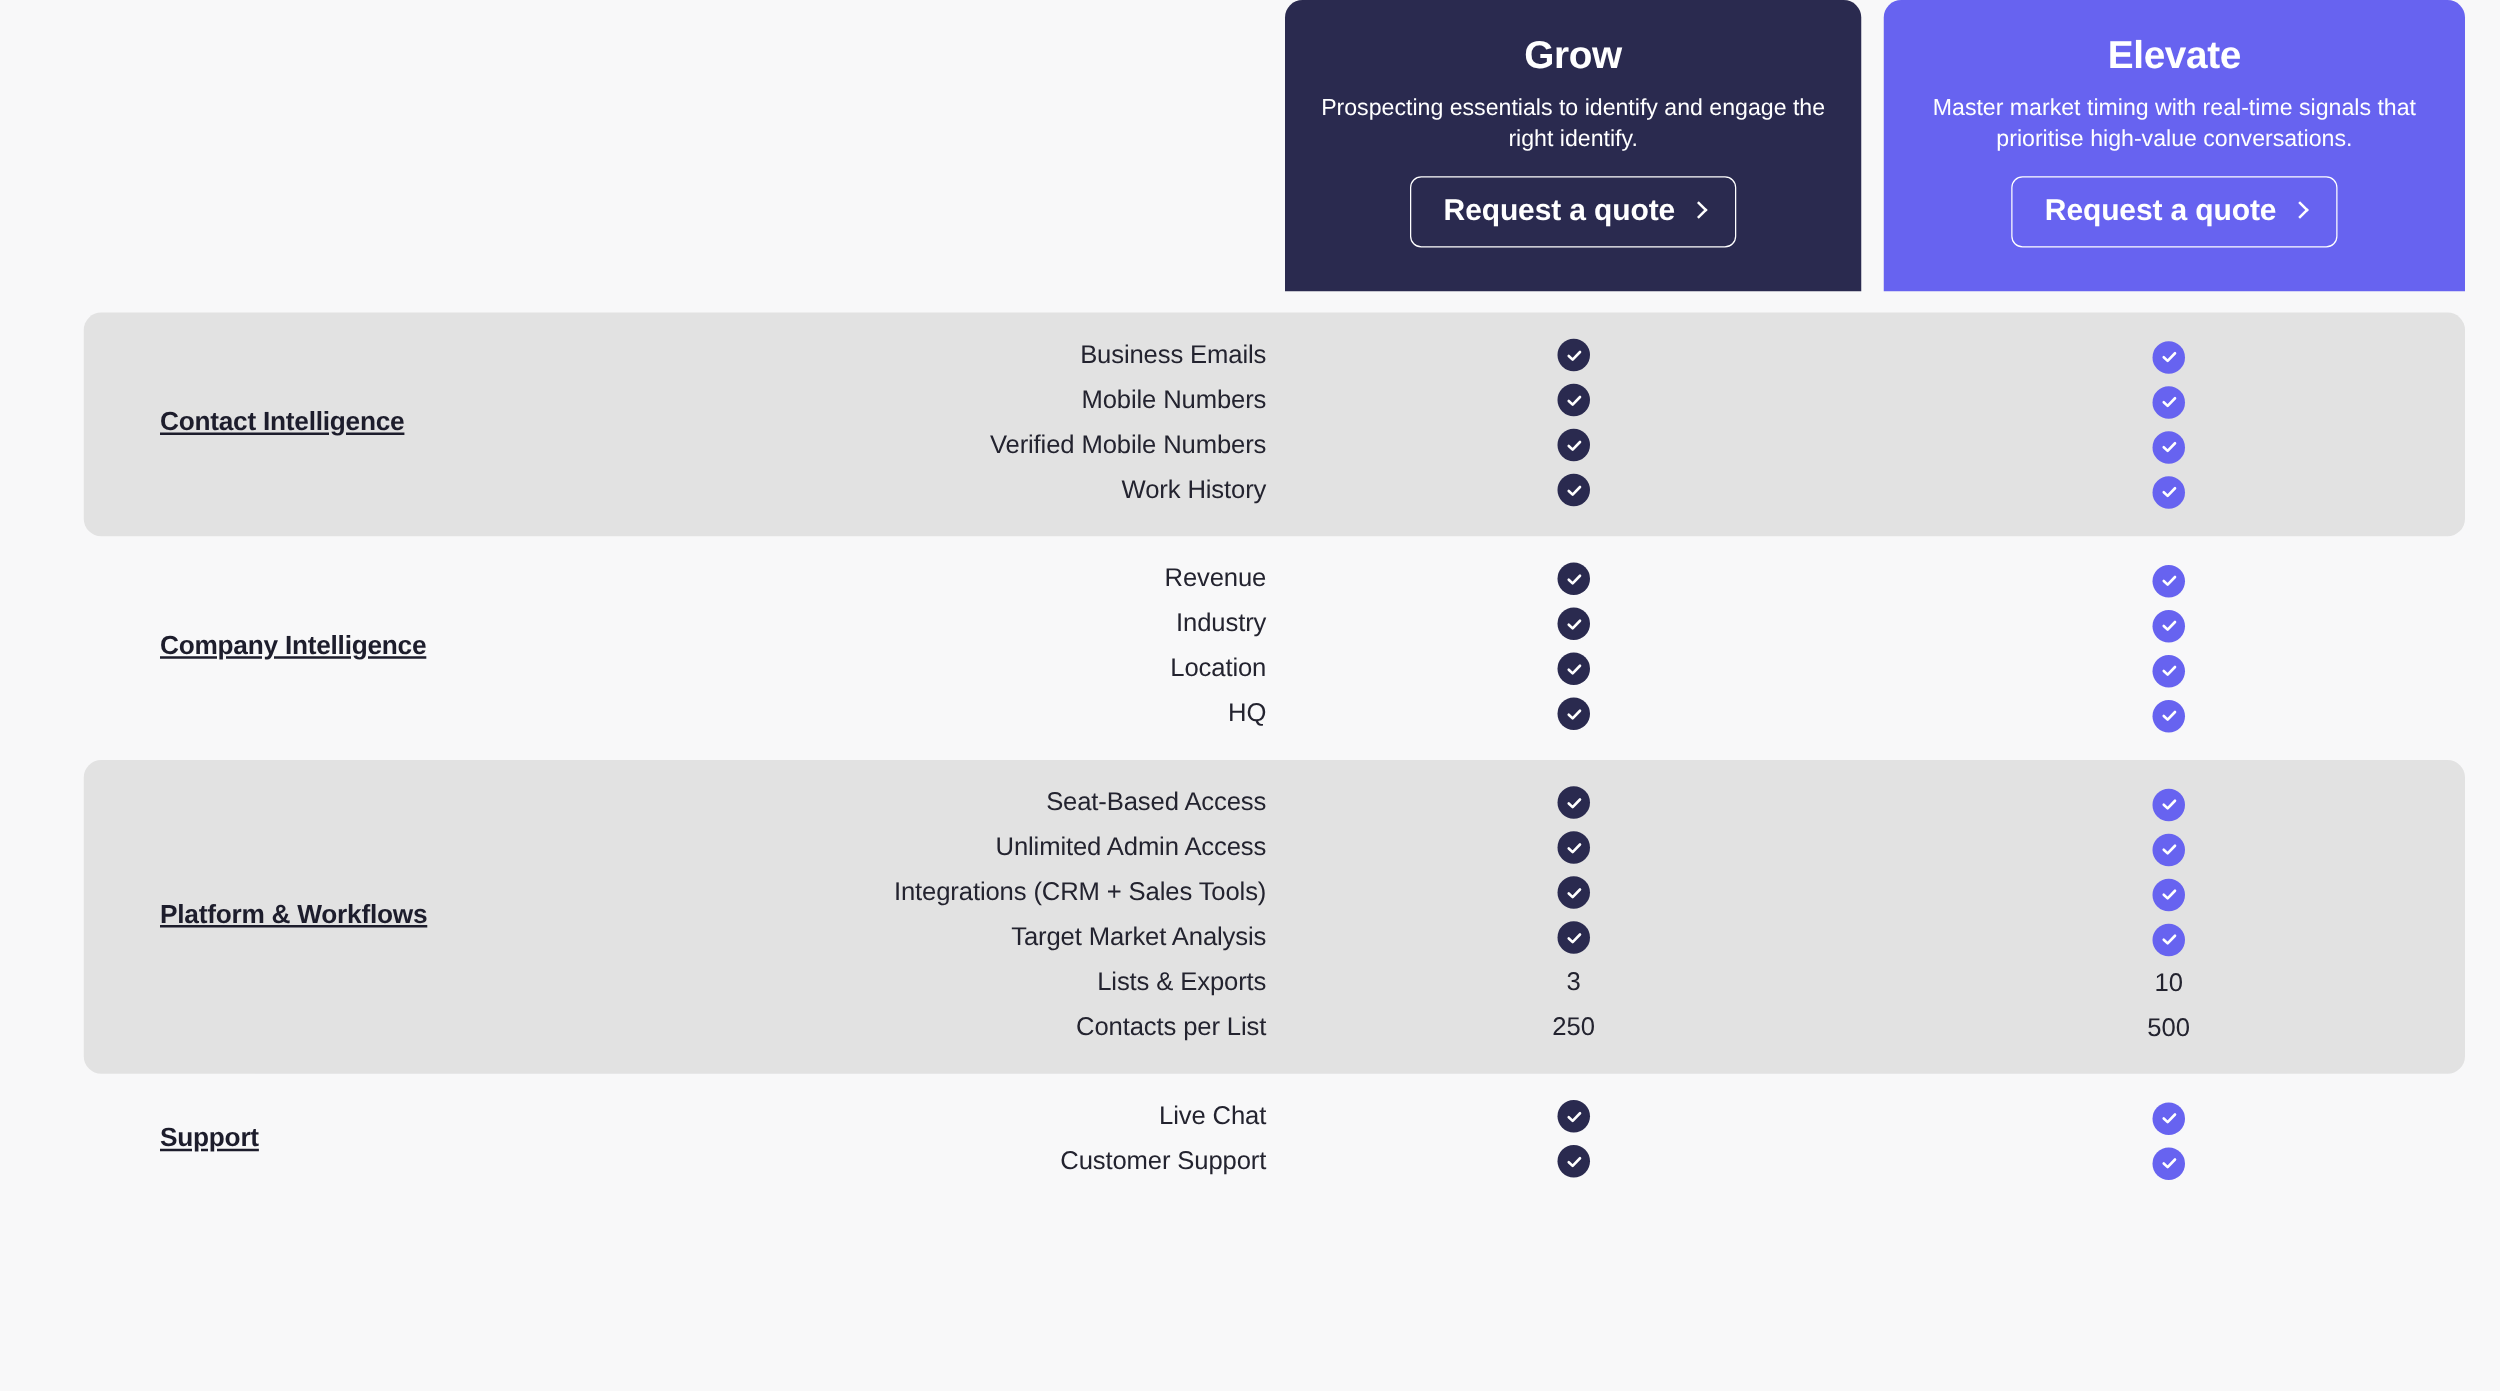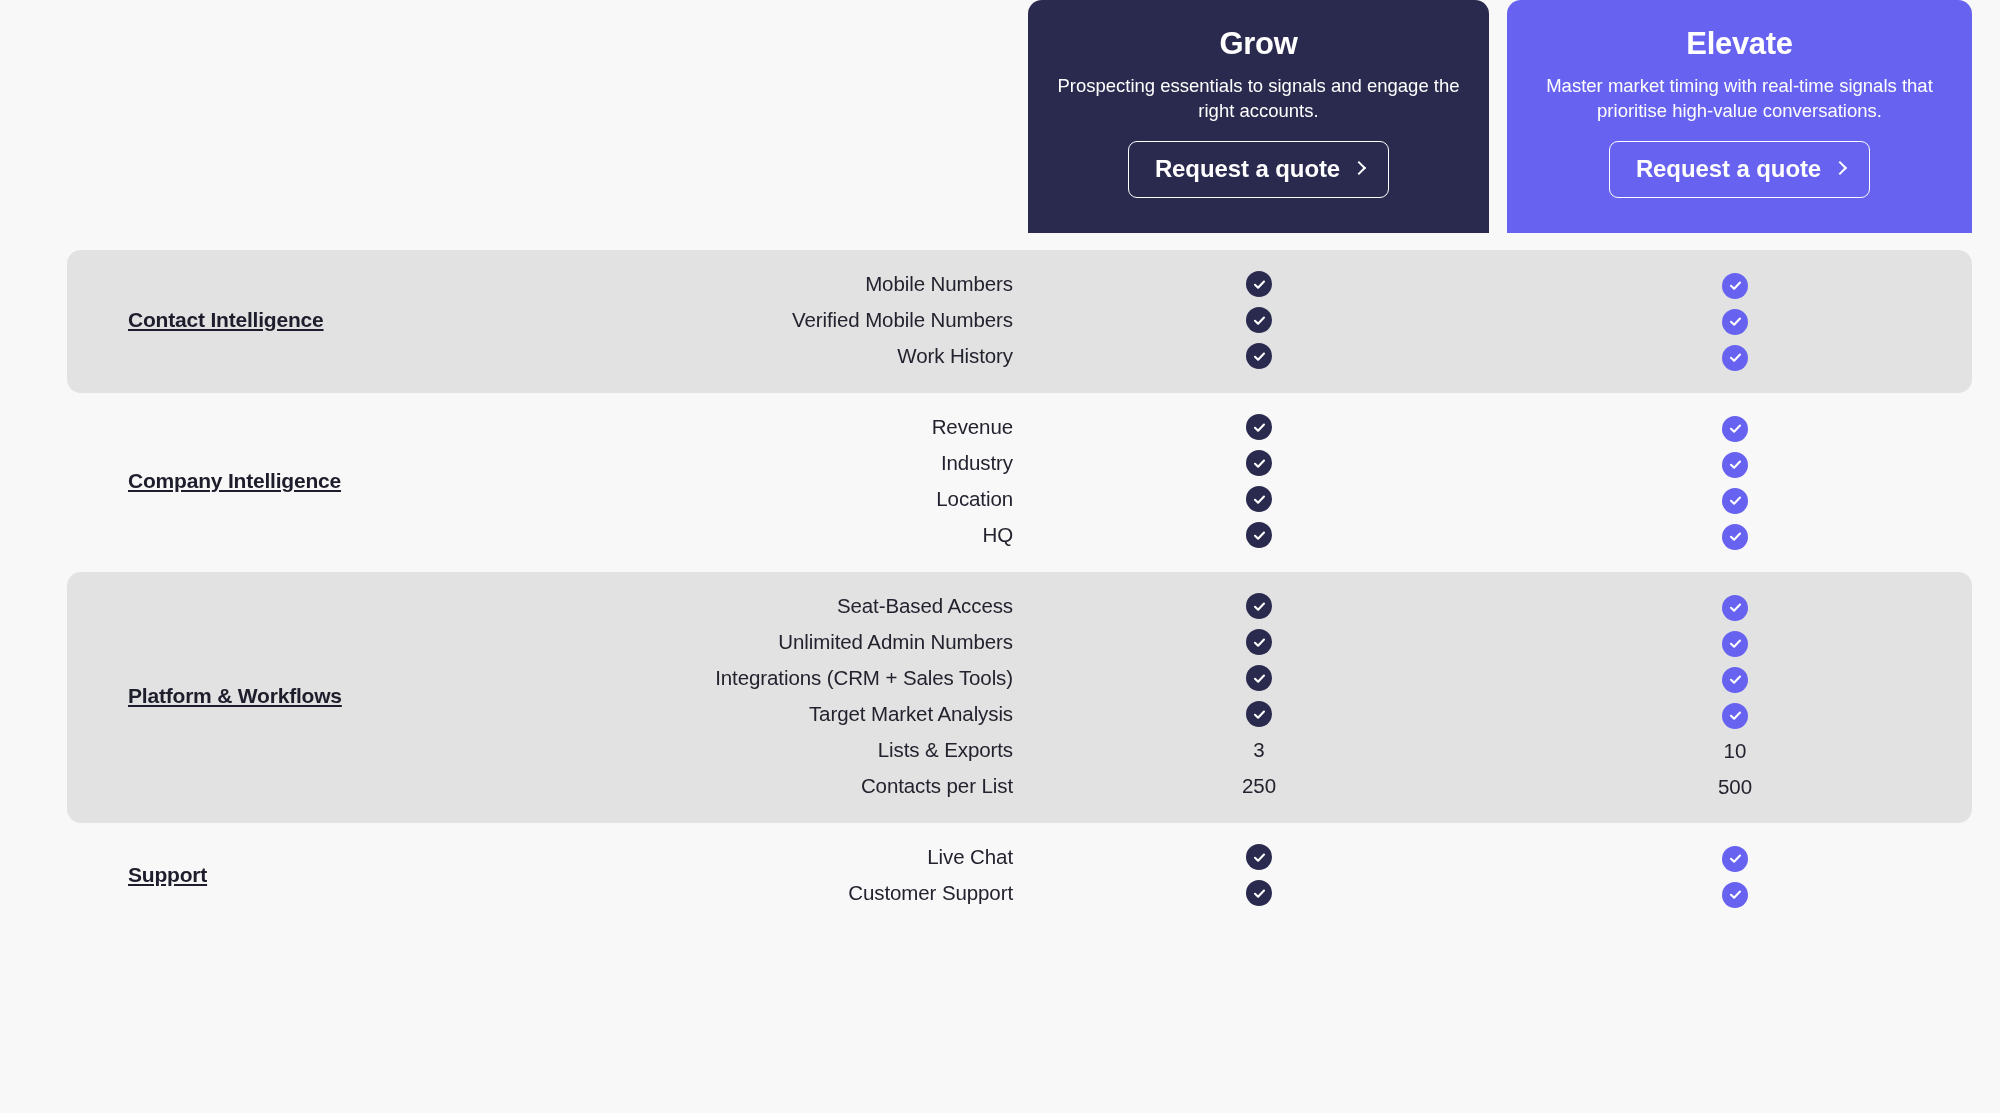--- a/index.html
+++ b/index.html
@@ -196,21 +196,21 @@
 </style>
 </head>
 <body>
 
 <div class="page">
 
   <div class="plan-cards">
 
     <div class="plan-card grow">
       <div class="plan-name">Grow</div>
-      <div class="plan-desc">Prospecting essentials to signals and engage the right accounts.</div>
+      <div class="plan-desc">Prospecting essentials to identify and engage the right identify.</div>
       <button class="quote-btn">
         <span>Request a quote</span>
         <span class="chevron"></span>
       </button>
     </div>
 
     <div class="plan-card elevate">
       <div class="plan-name">Elevate</div>
       <div class="plan-desc">Master market timing with real-time signals that prioritise high-value conversations.</div>
       <button class="quote-btn">
@@ -219,20 +219,37 @@
       </button>
     </div>
 
   </div>
 
   <div class="sections" id="sections-root">
       <div class="section shaded">
         <div class="section-inner">
           <div class="section-label">Contact Intelligence</div>
           <div class="feature-row">
+            <div class="feature-name">Business Emails</div>
+            <div class="cell grow">
+              <span class="check navy">
+                <svg width="15" height="15" viewBox="0 0 15 15" aria-hidden="true">
+                  <path d="M3 7.8 L6.1 10.7 L12 4.6" fill="none" stroke="#ffffff" stroke-width="2.1" stroke-linecap="round" stroke-linejoin="round"></path>
+                </svg>
+              </span>
+            </div>
+            <div class="cell elevate">
+              <span class="check purple">
+                <svg width="15" height="15" viewBox="0 0 15 15" aria-hidden="true">
+                  <path d="M3 7.8 L6.1 10.7 L12 4.6" fill="none" stroke="#ffffff" stroke-width="2.1" stroke-linecap="round" stroke-linejoin="round"></path>
+                </svg>
+              </span>
+            </div>
+          </div>
+          <div class="feature-row">
             <div class="feature-name">Mobile Numbers</div>
             <div class="cell grow">
               <span class="check navy">
                 <svg width="15" height="15" viewBox="0 0 15 15" aria-hidden="true">
                   <path d="M3 7.8 L6.1 10.7 L12 4.6" fill="none" stroke="#ffffff" stroke-width="2.1" stroke-linecap="round" stroke-linejoin="round"></path>
                 </svg>
               </span>
             </div>
             <div class="cell elevate">
               <span class="check purple">
@@ -365,21 +382,21 @@
             </div>
             <div class="cell elevate">
               <span class="check purple">
                 <svg width="15" height="15" viewBox="0 0 15 15" aria-hidden="true">
                   <path d="M3 7.8 L6.1 10.7 L12 4.6" fill="none" stroke="#ffffff" stroke-width="2.1" stroke-linecap="round" stroke-linejoin="round"></path>
                 </svg>
               </span>
             </div>
           </div>
           <div class="feature-row">
-            <div class="feature-name">Unlimited Admin Numbers</div>
+            <div class="feature-name">Unlimited Admin Access</div>
             <div class="cell grow">
               <span class="check navy">
                 <svg width="15" height="15" viewBox="0 0 15 15" aria-hidden="true">
                   <path d="M3 7.8 L6.1 10.7 L12 4.6" fill="none" stroke="#ffffff" stroke-width="2.1" stroke-linecap="round" stroke-linejoin="round"></path>
                 </svg>
               </span>
             </div>
             <div class="cell elevate">
               <span class="check purple">
                 <svg width="15" height="15" viewBox="0 0 15 15" aria-hidden="true">

